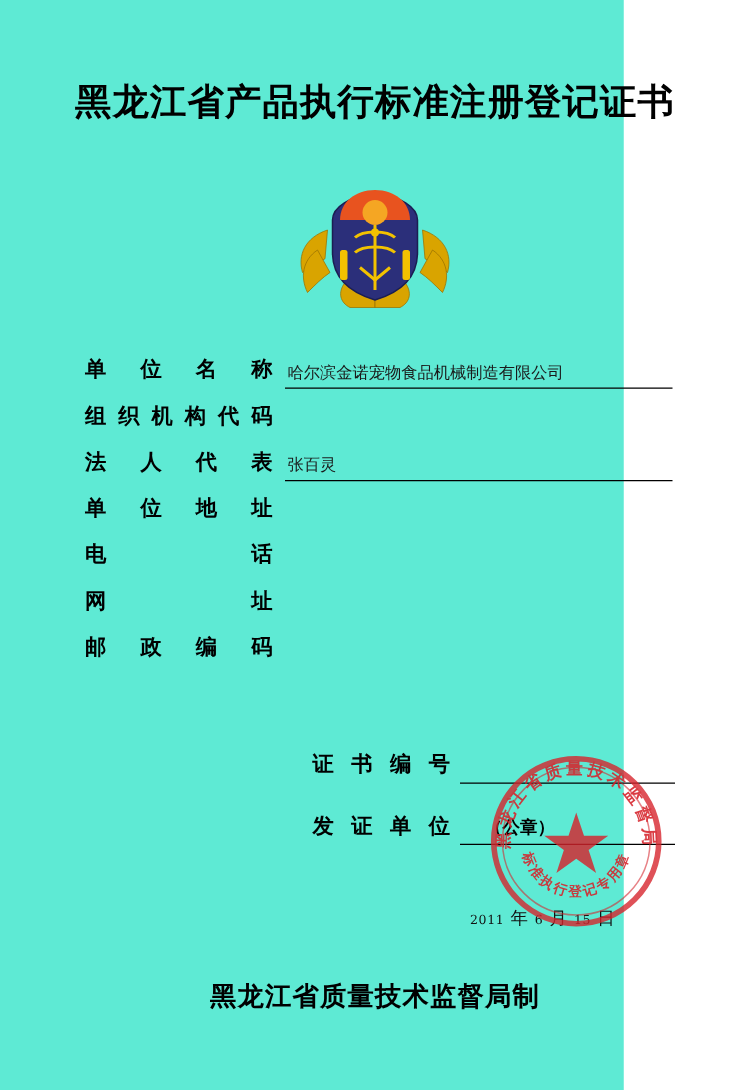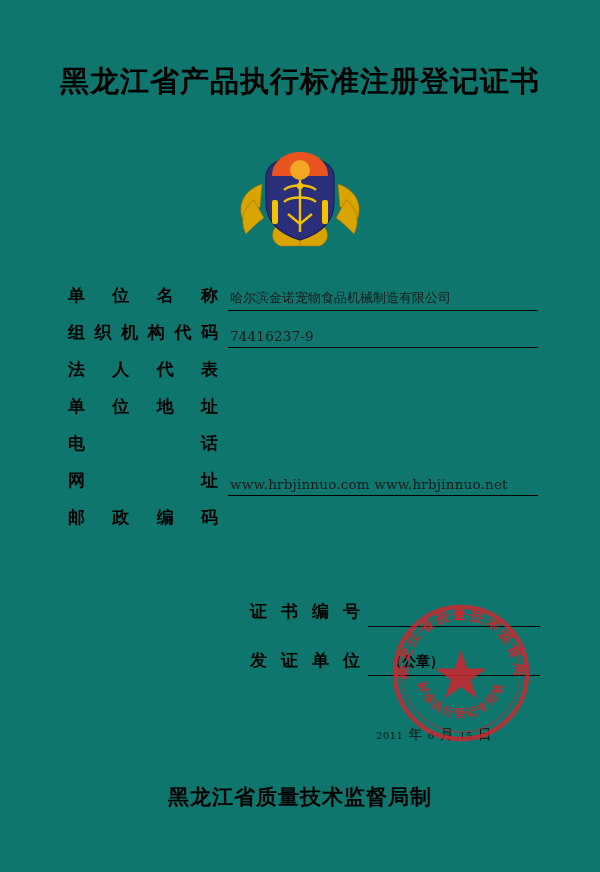--- a/index.html
+++ b/index.html
@@ -11,23 +11,23 @@
     width: 600px;
     height: 872px;
     position: relative;
     font-family: "DejaVu Sans", "Liberation Sans", sans-serif;
     color: #000;
     overflow: hidden;
   }
   .page {
     position: absolute;
     left: 0; top: 0;
-    width: 600px;
+    width: 499px;
     height: 872px;
-    background: #0f766e;
+    background: #5eead4;
   }
 
   
   .title {
     position: absolute;
     top: 62px;
     left: 0;
     width: 600px;
     text-align: center;
     font-family: "DejaVu Serif", "Liberation Serif", serif;
@@ -237,32 +237,32 @@
 
     <div class="field-row">
       <div class="field-label">
         <span>组</span>
         <span>织</span>
         <span>机</span>
         <span>构</span>
         <span>代</span>
         <span>码</span>
       </div>
-      <div class="field-value-wrap">
-        <div class="field-value latin">74416237-9</div>
-      </div>
     </div>
 
     <div class="field-row">
       <div class="field-label">
         <span>法</span>
         <span>人</span>
         <span>代</span>
         <span>表</span>
       </div>
+      <div class="field-value-wrap">
+        <div class="field-value">张百灵</div>
+      </div>
     </div>
 
     <div class="field-row">
       <div class="field-label">
         <span>单</span>
         <span>位</span>
         <span>地</span>
         <span>址</span>
       </div>
     </div>
@@ -271,23 +271,20 @@
       <div class="field-label">
         <span>电</span>
         <span>话</span>
       </div>
     </div>
 
     <div class="field-row">
       <div class="field-label">
         <span>网</span>
         <span>址</span>
-      </div>
-      <div class="field-value-wrap">
-        <div class="field-value latin">www.hrbjinnuo.com   www.hrbjinnuo.net</div>
       </div>
     </div>
 
     <div class="field-row">
       <div class="field-label">
         <span>邮</span>
         <span>政</span>
         <span>编</span>
         <span>码</span>
       </div>

